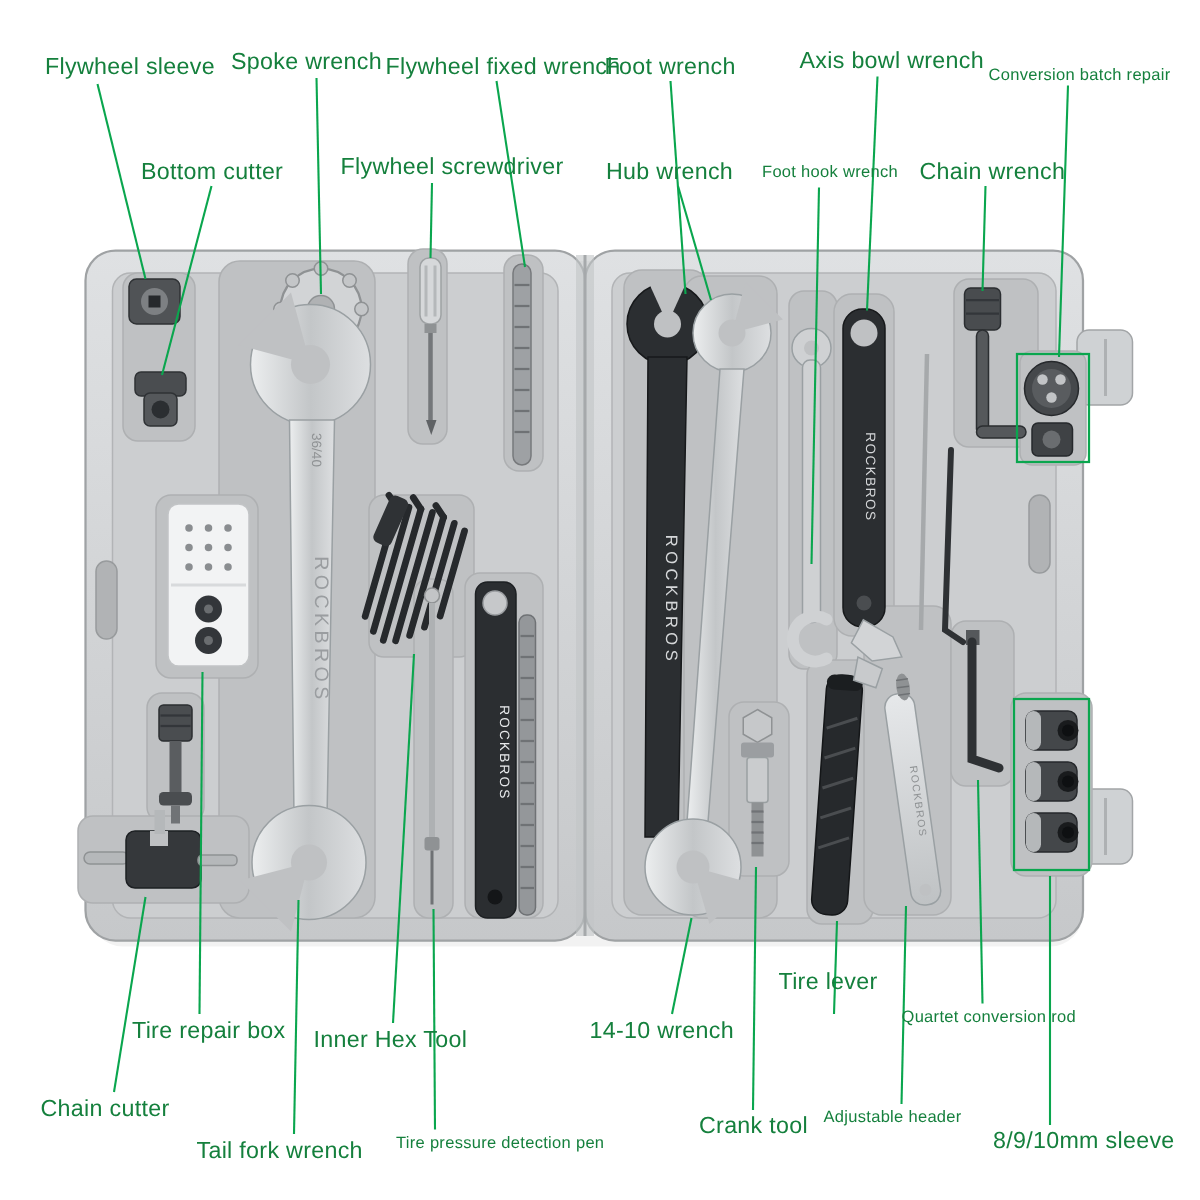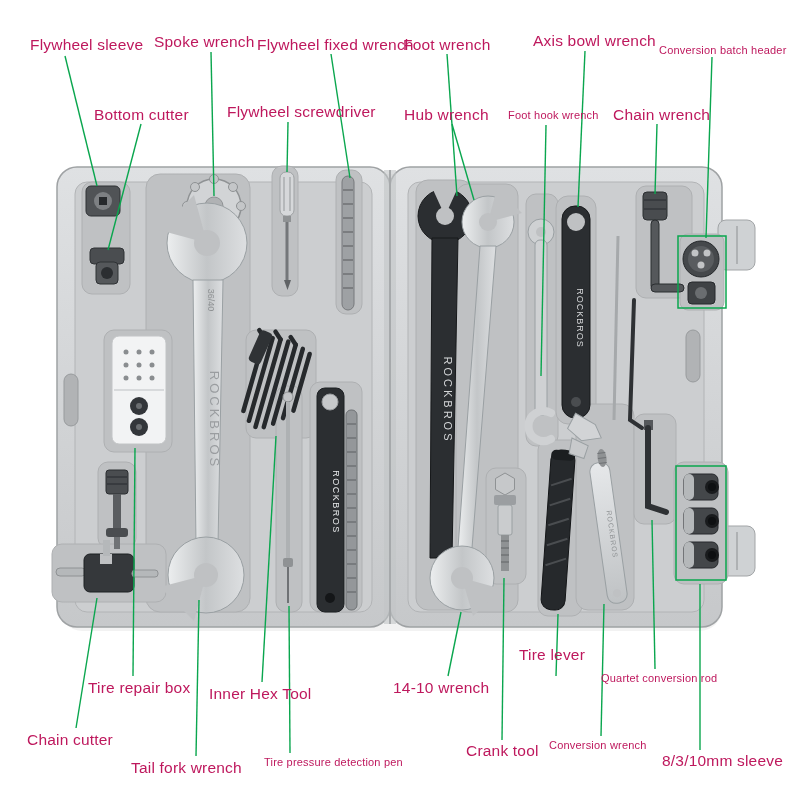--- a/index.html
+++ b/index.html
@@ -1,19 +1,19 @@
 <!DOCTYPE html>
 <html><head>
 <meta charset="utf-8">
 <style>
   html,body{margin:0;padding:0;background:#ffffff;}
   .stage{position:relative;width:800px;height:800px;background:#ffffff;
          font-family:"Liberation Sans",sans-serif;overflow:hidden;}
   svg.scene{position:absolute;left:0;top:0;}
-  .label{position:absolute;font-size:15.5px;font-weight:500;color:#be185d;
+  .label{position:absolute;font-size:15.5px;font-weight:500;color:#15803d;
          white-space:nowrap;letter-spacing:.2px;}
   .label.small{font-size:11px;font-weight:400;}
 </style>
 </head>
 <body>
 
 <div class="stage">
 
 <svg class="scene" width="800" height="800" viewBox="0 0 800 800">
   <defs>
@@ -352,34 +352,34 @@
     <line x1="601" y1="736" x2="604" y2="604"></line>
     <line x1="700" y1="750" x2="700" y2="584"></line>
   </g>
 </svg>
 
 <div class="label" style="left:30px;top:36px">Flywheel sleeve</div>
 <div class="label" style="left:154px;top:33px">Spoke wrench</div>
 <div class="label" style="left:257px;top:36px">Flywheel fixed wrench</div>
 <div class="label" style="left:403px;top:36px">Foot wrench</div>
 <div class="label" style="left:533px;top:32px">Axis bowl wrench</div>
-<div class="label small" style="left:659px;top:44px">Conversion batch header</div>
+<div class="label small" style="left:659px;top:44px">Conversion batch repair</div>
 
 <div class="label" style="left:94px;top:106px">Bottom cutter</div>
 <div class="label" style="left:227px;top:103px">Flywheel screwdriver</div>
 <div class="label" style="left:404px;top:106px">Hub wrench</div>
 <div class="label small" style="left:508px;top:109px">Foot hook wrench</div>
 <div class="label" style="left:613px;top:106px">Chain wrench</div>
 
 <div class="label" style="left:88px;top:679px">Tire repair box</div>
 <div class="label" style="left:209px;top:685px">Inner Hex Tool</div>
 <div class="label" style="left:393px;top:679px">14-10 wrench</div>
 <div class="label" style="left:519px;top:646px">Tire lever</div>
 <div class="label small" style="left:601px;top:672px">Quartet conversion rod</div>
 
 <div class="label" style="left:27px;top:731px">Chain cutter</div>
 <div class="label" style="left:131px;top:759px">Tail fork wrench</div>
 <div class="label small" style="left:264px;top:756px">Tire pressure detection pen</div>
 <div class="label" style="left:466px;top:742px">Crank tool</div>
-<div class="label small" style="left:549px;top:739px">Conversion wrench</div>
-<div class="label" style="left:662px;top:752px">8/3/10mm sleeve</div>
+<div class="label small" style="left:549px;top:739px">Adjustable header</div>
+<div class="label" style="left:662px;top:752px">8/9/10mm sleeve</div>
 
 </div>
 
 </body></html>

